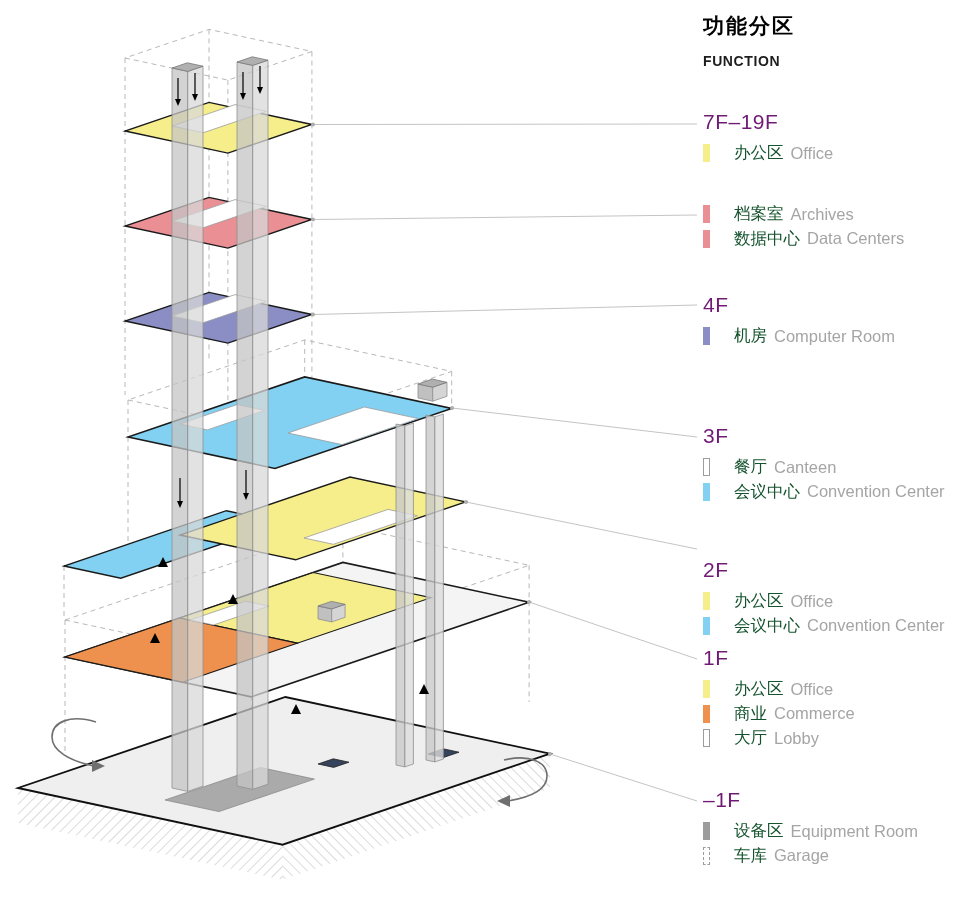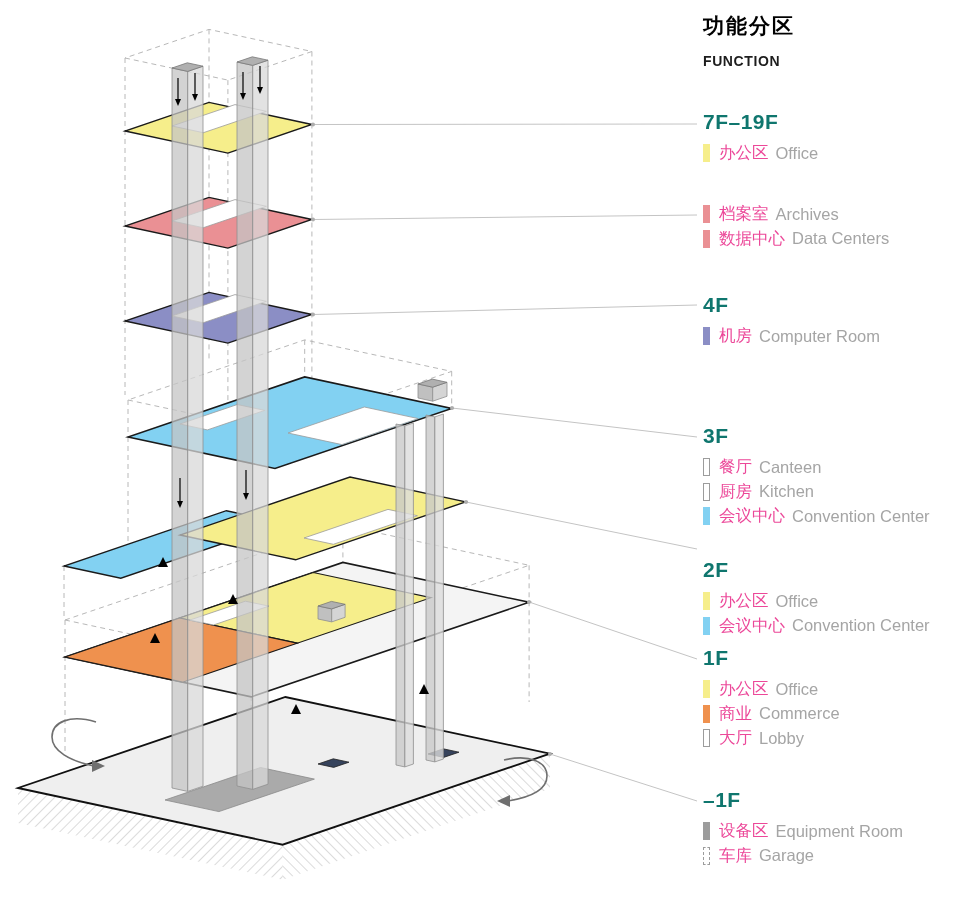--- a/index.html
+++ b/index.html
@@ -17,28 +17,28 @@
   .legend-title {
     position: absolute; left: 3px; top: 12px;
     font-size: 21px; font-weight: bold; color: #000; letter-spacing: 2px;
   }
   .legend-subtitle {
     position: absolute; left: 3px; top: 53px;
     font-size: 14px; font-weight: 600; color: #1d1d1d; letter-spacing: 0.6px;
   }
   .legend-group { position: absolute; left: 3px; white-space: nowrap; }
   .floor-label {
-    font-size: 21px; font-weight: bold; color: #0f766e;
+    font-size: 21px; font-weight: normal; color: #701a75;
     line-height: 24px; margin-bottom: 7px; letter-spacing: 0.5px;
   }
   .legend-item { display: flex; align-items: center; height: 24.5px; font-size: 16.5px; }
   .chip { width: 7px; height: 18px; margin-right: 9px; flex: 0 0 7px; display: inline-block; }
   .chip.outline { border: 1px solid #9c9c9c; }
   .chip.dashed { border: 1px dashed #9c9c9c; }
-  .zh { color: #ec4899; margin-right: 7px; }
+  .zh { color: #14532d; margin-right: 7px; margin-left: 15px; }
   .en { color: #a5a5a5; }
   svg { display: block; }
 </style>
 </head>
 <body>
 
 <div class="diagram-wrap">
 <svg width="700" height="914" viewBox="0 0 700 914">
   <defs>
     <pattern id="hatch1" width="7" height="7" patternUnits="userSpaceOnUse" patternTransform="rotate(45)">
@@ -217,25 +217,20 @@
         </div>
       </div>
       <div class="legend-group" style="top: 424px;">
         <div class="floor-label">3F</div>
         <div class="legend-item">
           <span class="chip outline" style="background: rgb(255, 255, 255);"></span>
           <span class="zh">餐厅</span>
           <span class="en">Canteen</span>
         </div>
         <div class="legend-item">
-          <span class="chip outline" style="background: rgb(255, 255, 255);"></span>
-          <span class="zh">厨房</span>
-          <span class="en">Kitchen</span>
-        </div>
-        <div class="legend-item">
           <span class="chip" style="background: rgb(130, 209, 242);"></span>
           <span class="zh">会议中心</span>
           <span class="en">Convention Center</span>
         </div>
       </div>
       <div class="legend-group" style="top: 558px;">
         <div class="floor-label">2F</div>
         <div class="legend-item">
           <span class="chip" style="background: rgb(246, 238, 139);"></span>
           <span class="zh">办公区</span>

